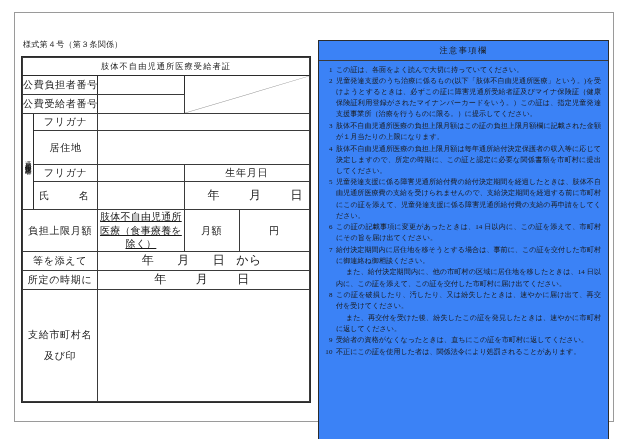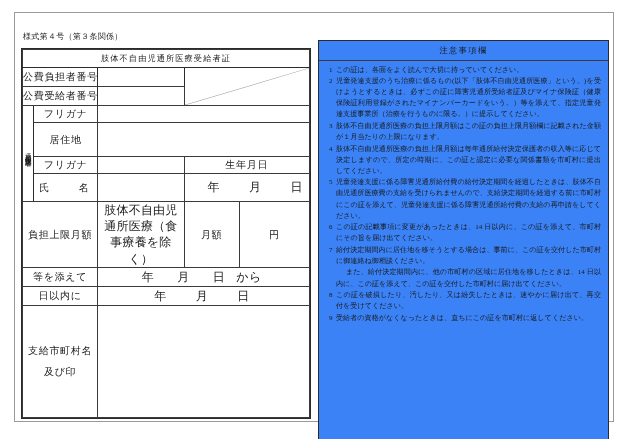--- a/index.html
+++ b/index.html
@@ -48,21 +48,21 @@
     left: 303px;
     top: 10px;
     width: 291px;
     height: 392px;
   }
 
   .form-no {
     font-size: 8px;
     line-height: 11px;
     letter-spacing: 0.3px;
-    margin: 8px 0 6px 2px;
+    margin: 16px 0 6px 2px;
     white-space: nowrap;
   }
 
   
   .frame {
     border: 1.6px solid #2b2b2b;
     box-sizing: border-box;
     background: #fff;
   }
   table.cert {
@@ -138,21 +138,21 @@
     font-size: 12px;
     letter-spacing: 0.5px;
     white-space: nowrap;
   }
   .sp-s { display:inline-block; width: 16px; }
   .sp-m { display:inline-block; width: 22px; }
   .sp-l { display:inline-block; width: 40px; }
   .sp-xl{ display:inline-block; width: 52px; }
 
   .left-pad { text-align: left; padding-left: 4px; }
-  .two-line { font-size: 12px; line-height: 1.45; letter-spacing: 0.2px; }
+  .two-line { font-size: 10px; line-height: 1.45; letter-spacing: 0.2px; text-decoration: underline; }
 
   
   .notice {
     border: 1.6px solid #2b2b2b;
     box-sizing: border-box;
     width: 100%;
     height: 428px;
     position: relative;
     background: #3b82f6;
   }
@@ -298,21 +298,21 @@
               <span class="sp-s"></span>
               <span>月</span>
               <span class="sp-s"></span>
               <span>日</span>
               <span style="display:inline-block;width:4px"></span>
               <span>まで</span>
             </td>
           </tr>
 
           <tr class="thick-b">
-            <td colspan="2" class="lbl" style="height:18px">日以内に</td>
+            <td colspan="2" class="lbl" style="height:18px">所定の時期に</td>
             <td colspan="3" class="date-line" style="text-align:left;padding-left:56px">
               <span>年</span>
               <span class="sp-m"></span>
               <span>月</span>
               <span class="sp-m"></span>
               <span>日</span>
             </td>
           </tr>
 
           <tr>
@@ -333,21 +333,21 @@
       <div style="height:17px"></div>
       <div class="notice">
         <div class="notice-head">注意事項欄</div>
         <div class="notice-body" id="notice-list">
             <div class="n-item">
               <div class="n-num">1</div>
               <div class="n-txt">この証は、各面をよく読んで大切に持っていてください。</div>
             </div>
             <div class="n-item">
               <div class="n-num">2</div>
-              <div class="n-txt">児童発達支援のうち治療に係るもの(以下「肢体不自由児通所医療」という。)を受けようとするときは、必ずこの証に障害児通所受給者証及びマイナ保険証（健康保険証利用登録がされたマイナンバーカードをいう。）等を添えて、指定児童発達支援事業所（治療を行うものに限る。）に提示してください。</div>
+              <div class="n-txt">児童発達支援のうち治療に係るもの(以下「肢体不自由児通所医療」という。)を受けようとするときは、必ずこの証に障害児通所受給者証及びマイナ保険証（健康保険証利用登録がされたマイナンバーカードをいう。）この証は、指定児童発達支援事業所（治療を行うものに限る。）に提示してください。</div>
             </div>
             <div class="n-item">
               <div class="n-num">3</div>
               <div class="n-txt">肢体不自由児通所医療の負担上限月額はこの証の負担上限月額欄に記載された金額が１月当たりの上限になります。</div>
             </div>
             <div class="n-item">
               <div class="n-num">4</div>
               <div class="n-txt">肢体不自由児通所医療の負担上限月額は毎年通所給付決定保護者の収入等に応じて決定しますので、所定の時期に、この証と認定に必要な関係書類を市町村に提出してください。</div>
             </div>
             <div class="n-item">
@@ -364,21 +364,29 @@
             </div>
             <div class="n-item">
               <div class="n-num"></div>
               <div class="n-txt n-sub">また、給付決定期間内に、他の市町村の区域に居住地を移したときは、14 日以内に、この証を添えて、この証を交付した市町村に届け出てください。</div>
             </div>
             <div class="n-item">
               <div class="n-num">8</div>
               <div class="n-txt">この証を破損したり、汚したり、又は紛失したときは、速やかに届け出て、再交付を受けてください。</div>
             </div>
             <div class="n-item">
+              <div class="n-num"></div>
+              <div class="n-txt n-sub">また、再交付を受けた後、紛失したこの証を発見したときは、速やかに市町村に返してください。</div>
+            </div>
+            <div class="n-item">
               <div class="n-num">9</div>
               <div class="n-txt">受給者の資格がなくなったときは、直ちにこの証を市町村に返してください。</div>
+            </div>
+            <div class="n-item">
+              <div class="n-num">10</div>
+              <div class="n-txt">不正にこの証を使用した者は、関係法令により処罰されることがあります。</div>
             </div>
           </div>
       </div>
     </div>
 
   </div>
 </div>
 
 </body></html>

